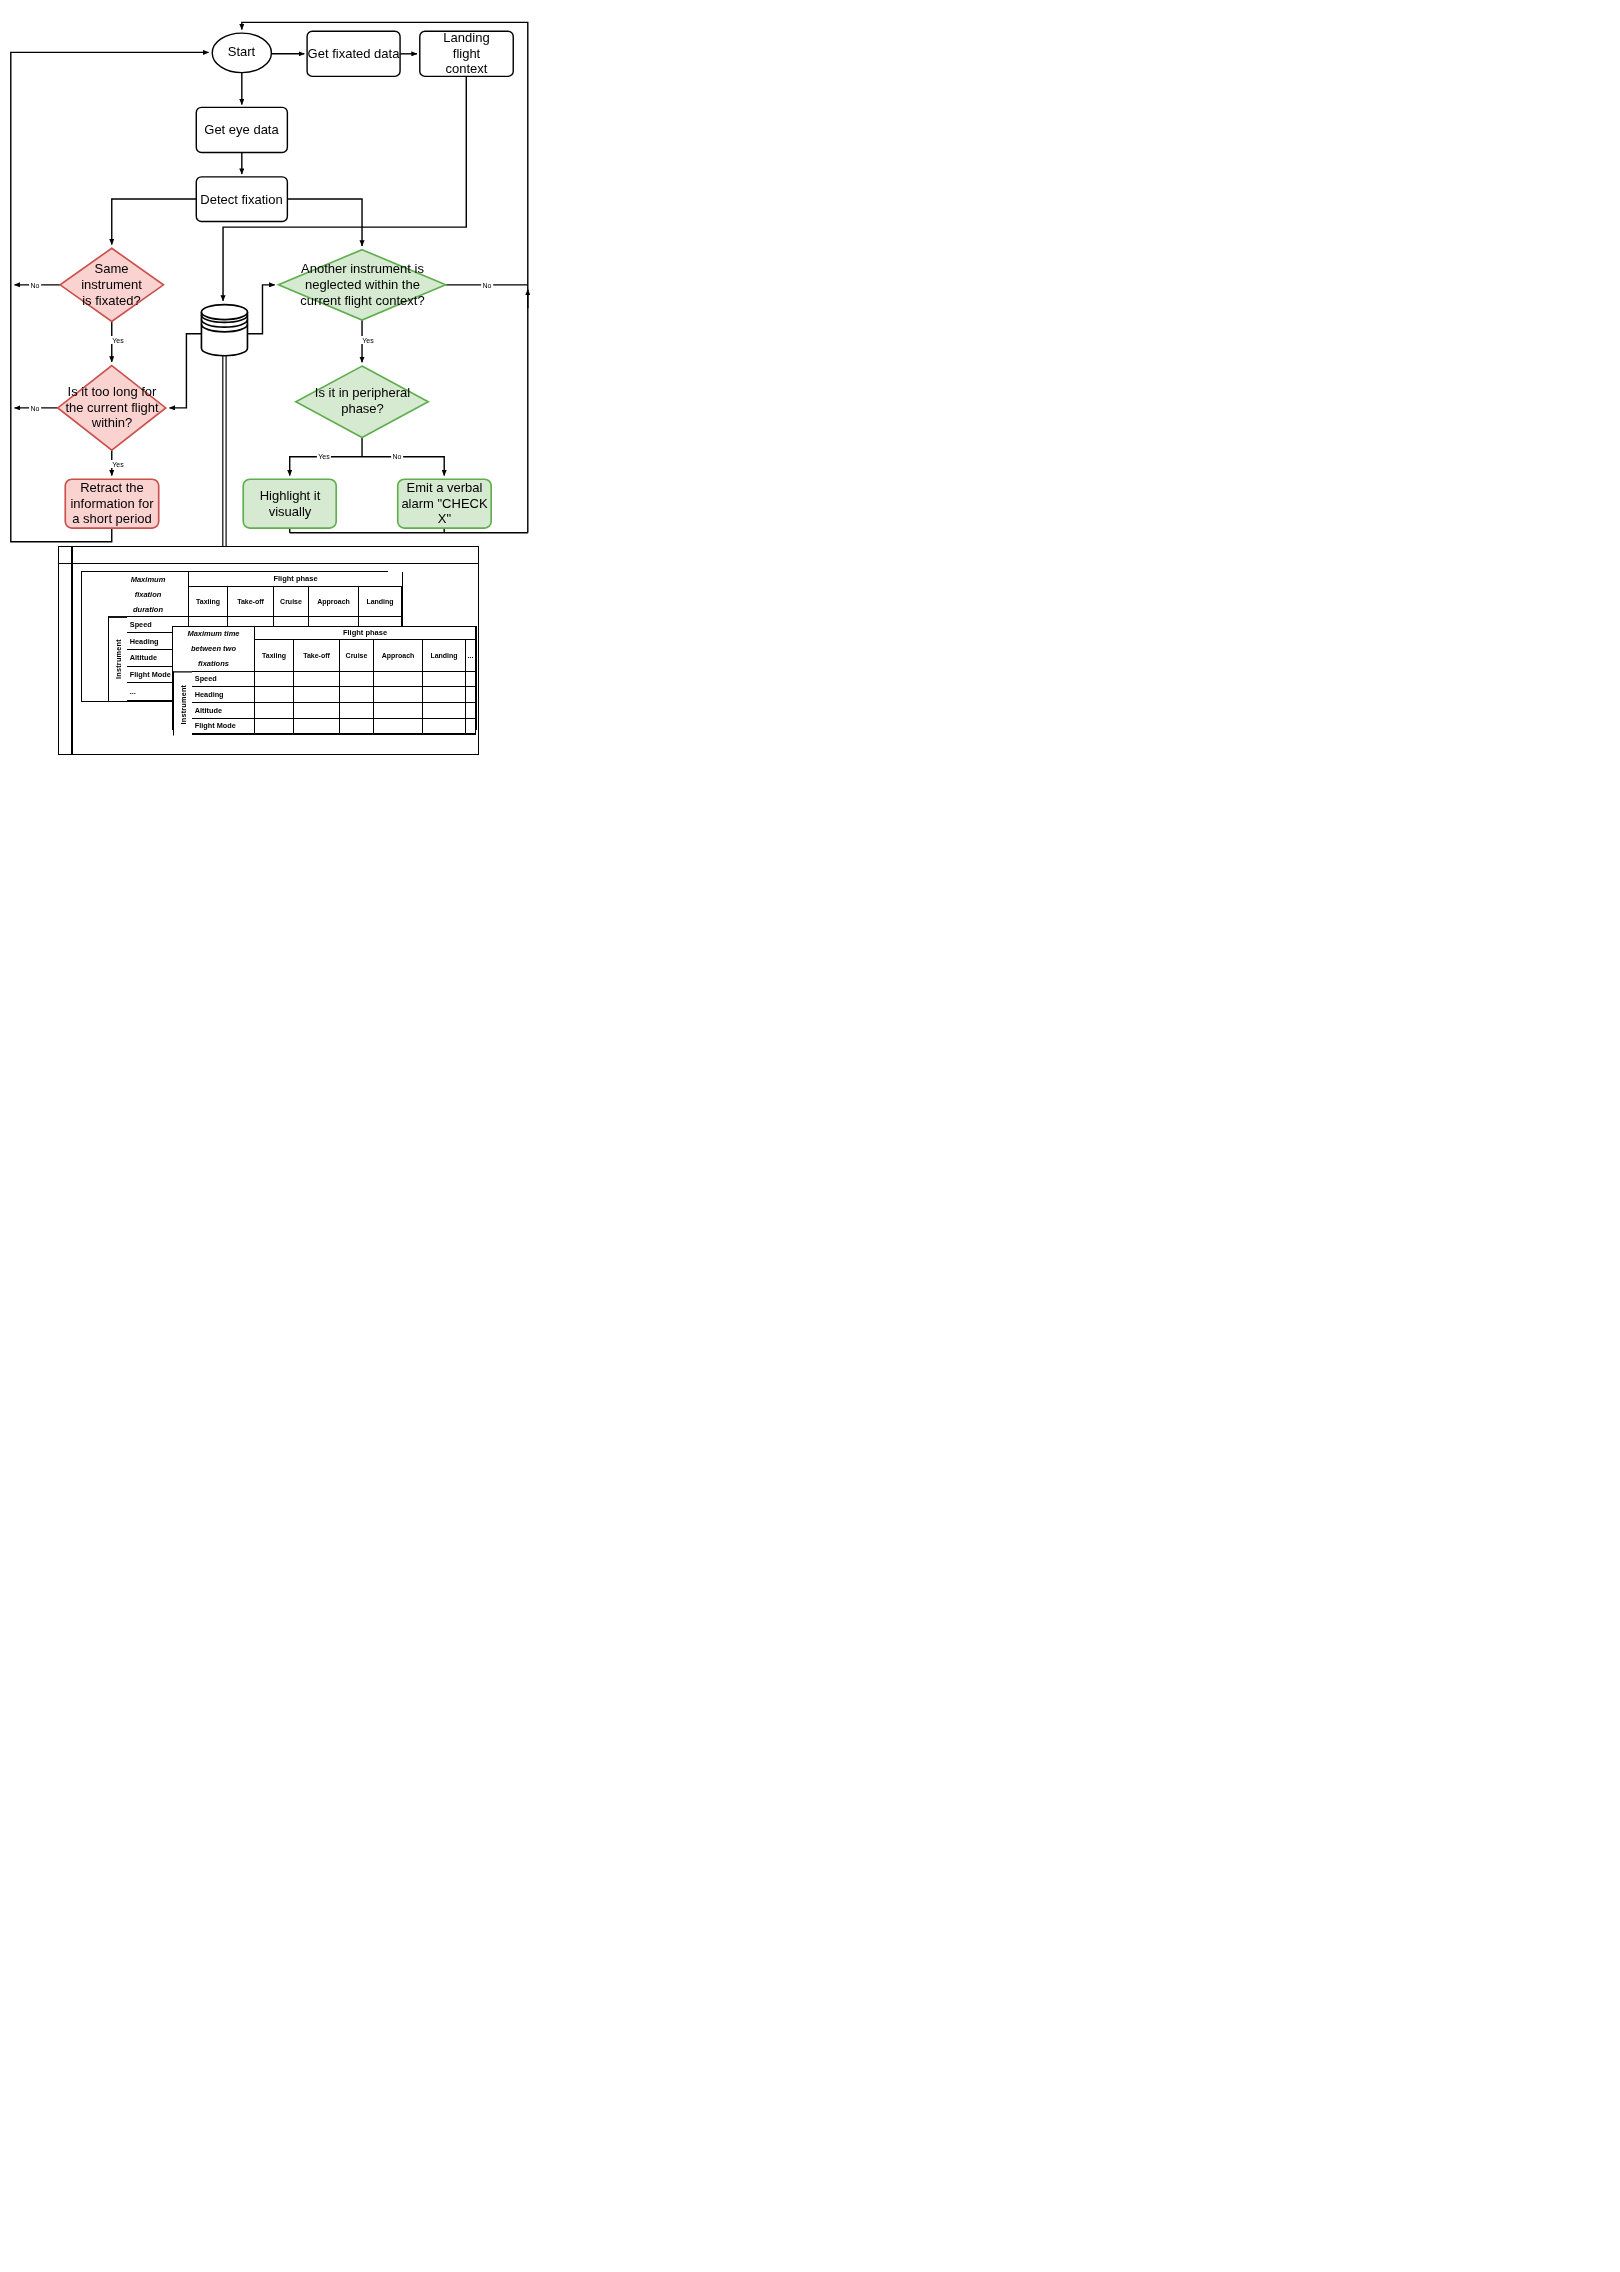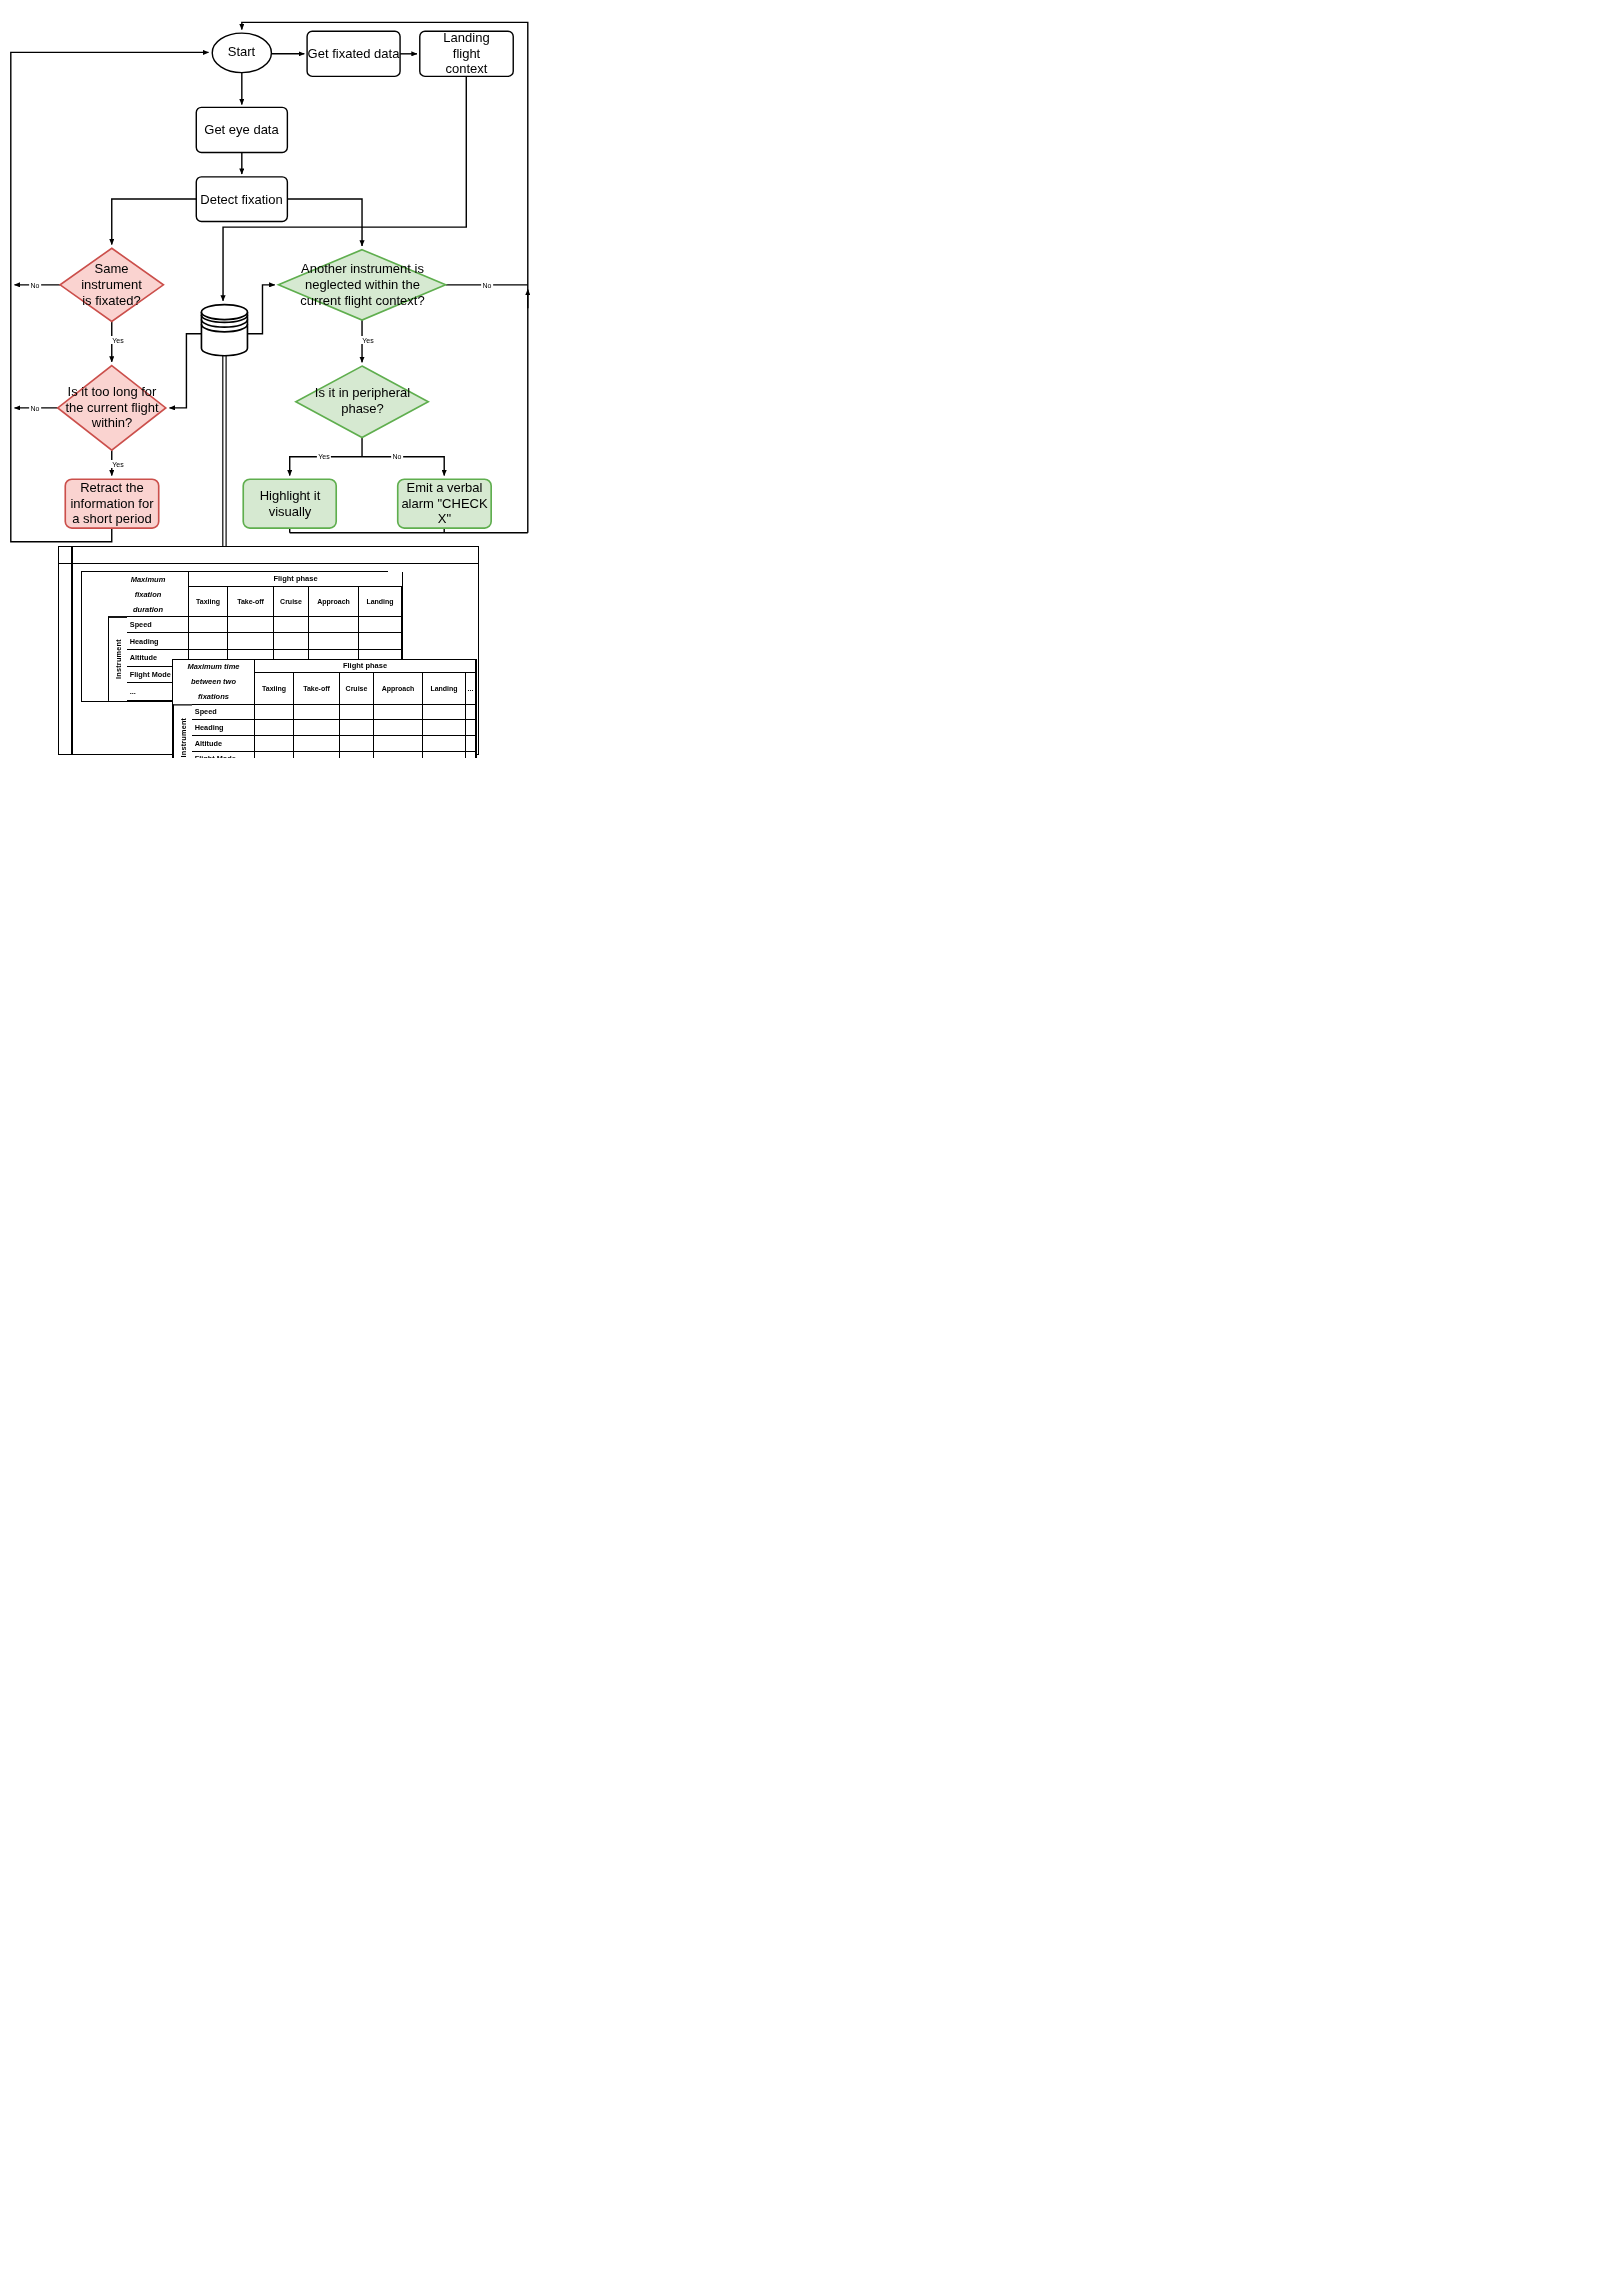--- a/index.html
+++ b/index.html
@@ -30,21 +30,21 @@
   .dtable .cgroup { grid-column:3/9; grid-row:1; font-size:7.5px; }
   .dtable .instr { grid-area:3/1/8/2; writing-mode:vertical-rl; transform:rotate(180deg);
                    font-size:7.3px; letter-spacing:0.2px; }
   .dtable .rlabel { grid-column:2; justify-content:flex-start; padding-left:2.8px; font-size:7.3px; }
   .dtable .chead { grid-row:2; }
   .t1 { left:81px; top:571px; width:307px; height:131px; z-index:3;
         grid-template-columns:19px 62px 39px 46px 35px 50px 43px 1fr;
         grid-template-rows:14.6px 30.5px 16.4px 16.4px 17px 16.4px 1fr;padding-left:26px; }
   .t2 { left:172px; top:626px; width:305px; height:104px; z-index:4;
         grid-template-columns:19px 63px 39px 46px 34px 49px 43px 1fr;
-        grid-template-rows:12.7px 32px 15.5px 15.5px 16px 15.5px 1fr;margin-top:33px; }
+        grid-template-rows:12.7px 32px 15.5px 15.5px 16px 15.5px 1fr; }
 </style>
 </head>
 <body>
 
 <div class="page">
 
   <svg class="wire" width="540" height="758" viewBox="0 0 1150 1613">
     <defs>
       <marker id="ah" markerWidth="13" markerHeight="11" refX="12" refY="5.5" orient="auto" markerUnits="userSpaceOnUse">
         <path d="M0,0 L13,5.5 L0,11 Z" fill="#000"></path>

